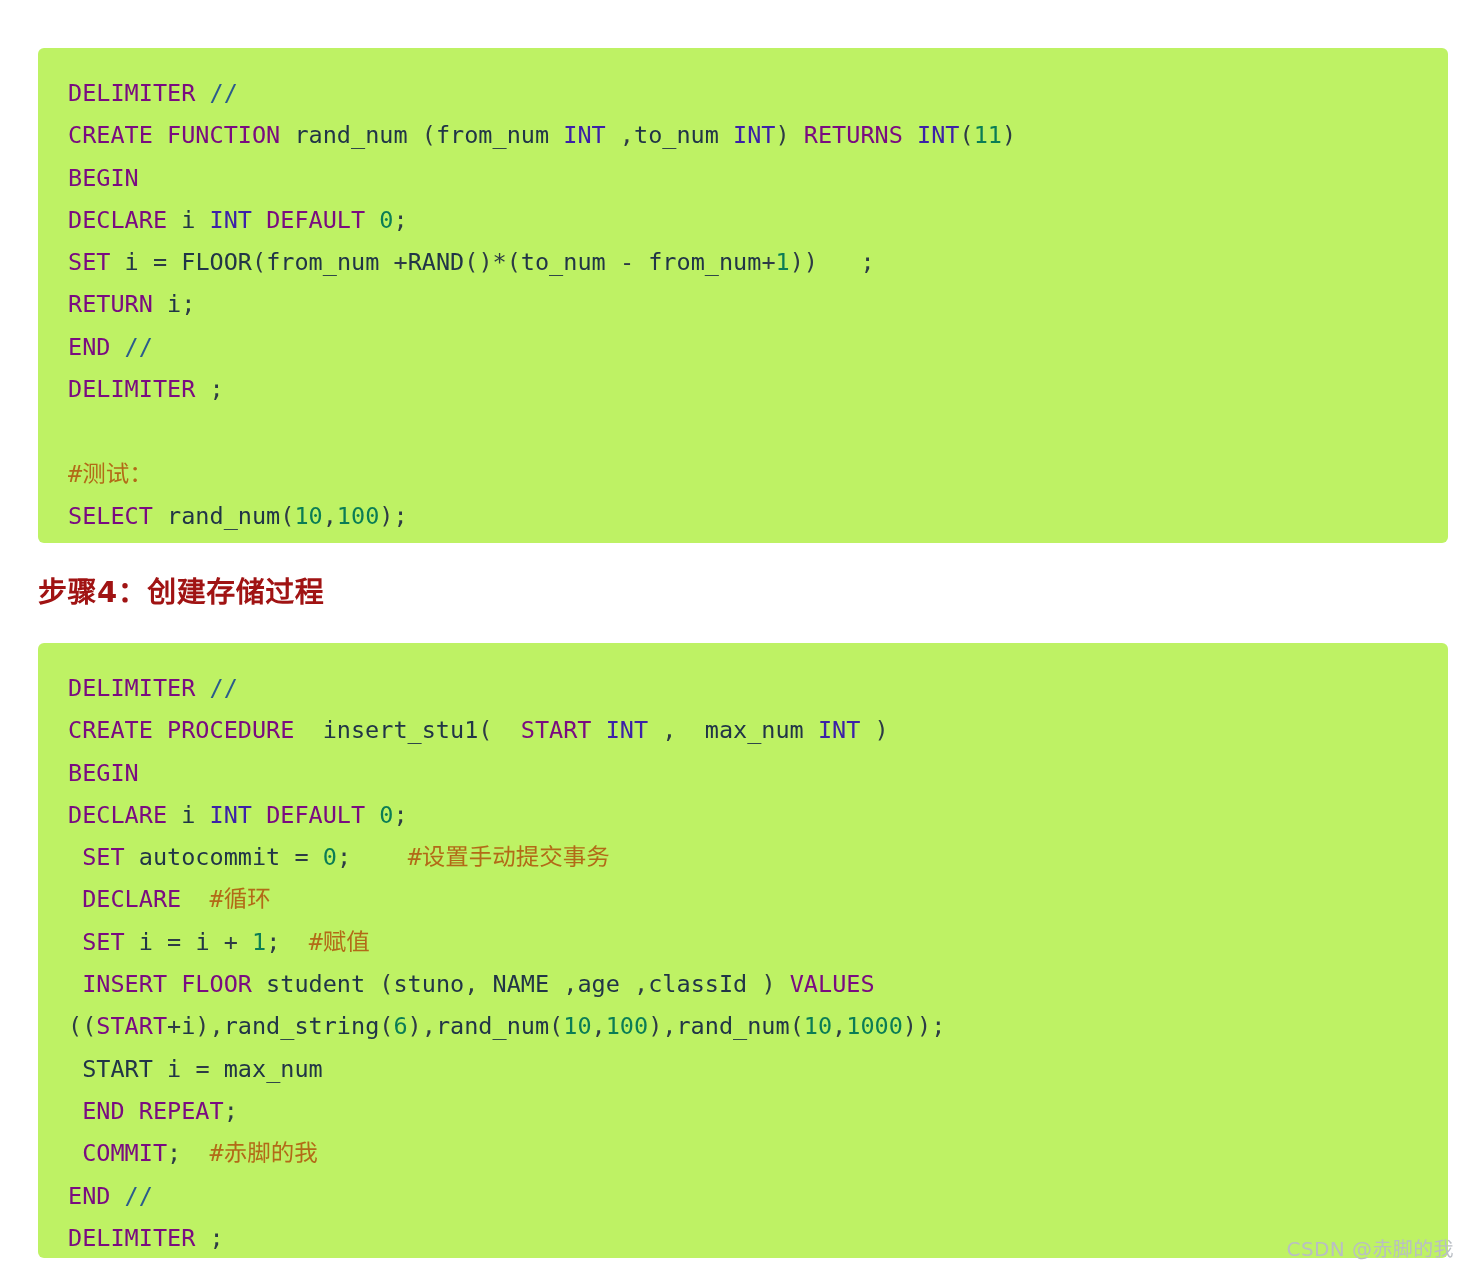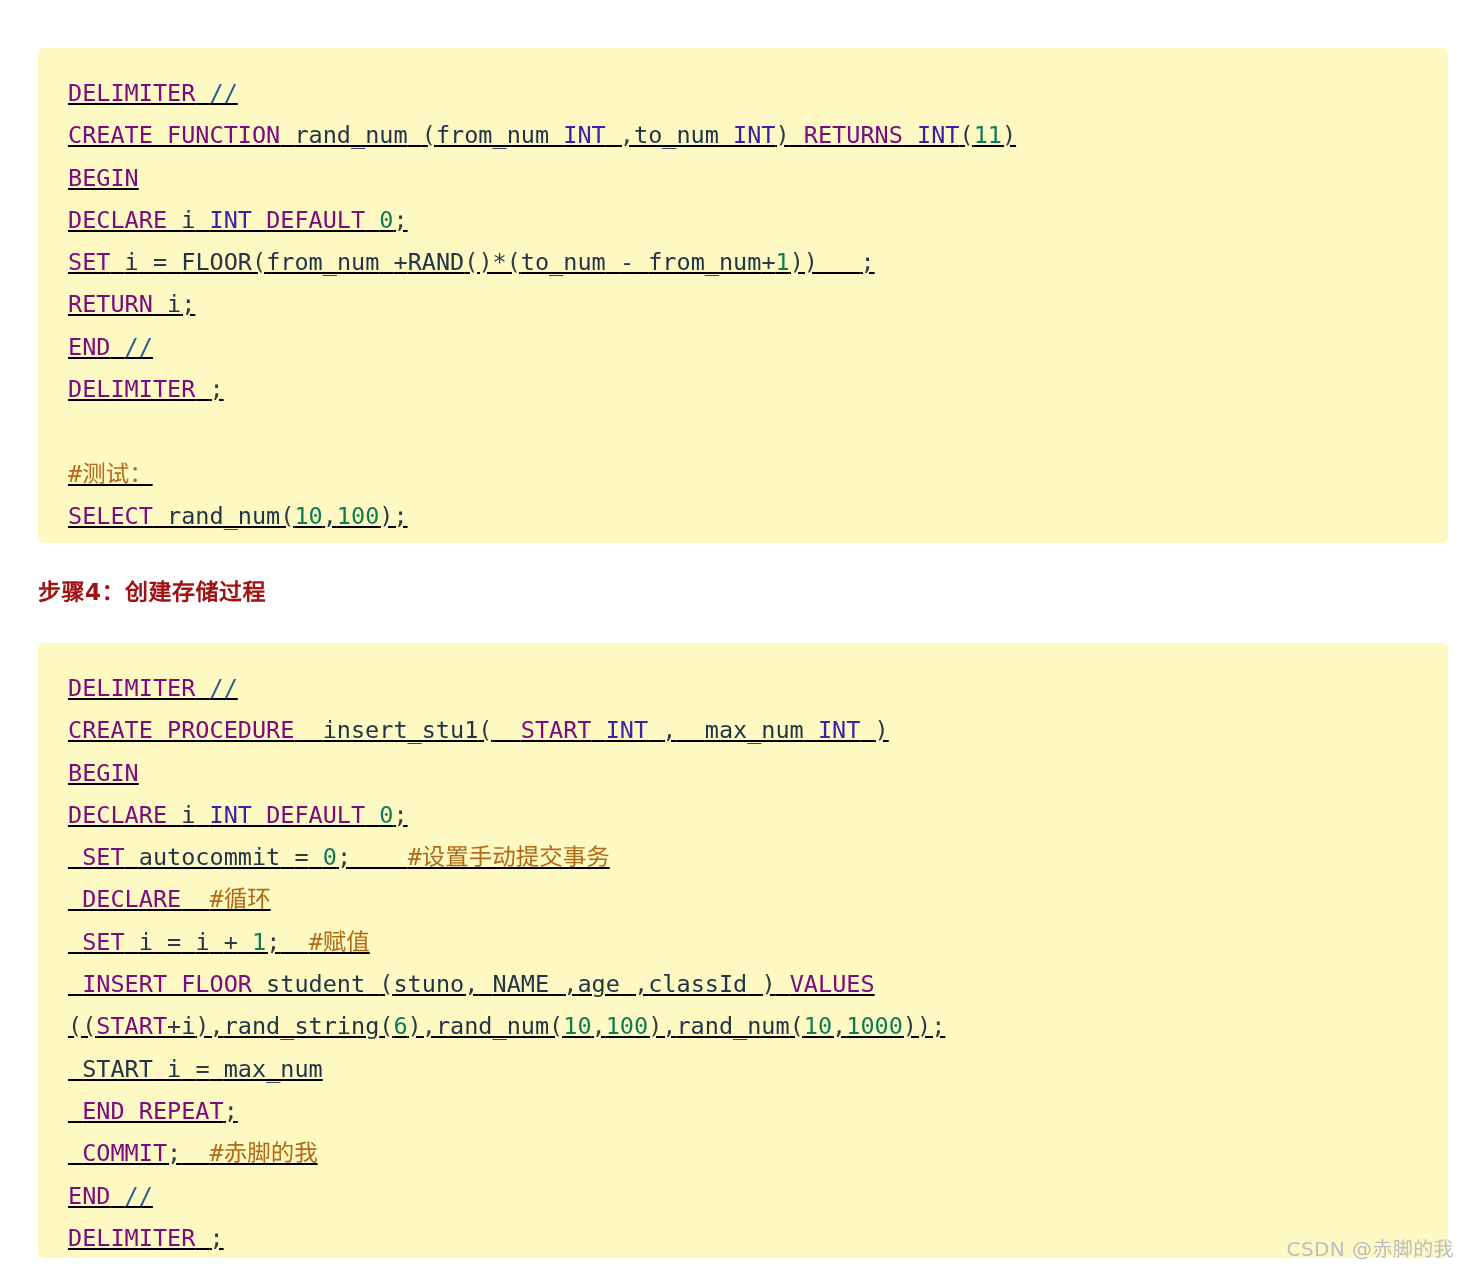--- a/index.html
+++ b/index.html
@@ -23,25 +23,24 @@
     height: 1274px;
     box-sizing: border-box;
   }
 
   
   .code-block {
     position: absolute;
     left: 38px;
     width: 1410px;
     box-sizing: border-box;
-    background: #fef9c3;
+    background: #bef264;
     border-radius: 6px;
     padding: 24px 0 22px 0;
     overflow: hidden;
-    text-decoration: underline;
   }
 
   .code-block.first { top: 48px; height: 495px; }
   .code-block.second { top: 643px; height: 615px; }
 
   pre.code {
     margin: 0;
     padding: 0 0 0 30px;
     font-family: "DejaVu Sans Mono", "Liberation Mono", monospace;
     font-size: 23.5px;
@@ -62,21 +61,21 @@
   .cmt  { color: #b26a17; }            
   .punc { color: #2d3b45; }
 
   
   .step-heading {
     position: absolute;
     left: 38px;
     top: 572px;
     margin: 0;
     font-family: "DejaVu Sans", "Liberation Sans", sans-serif;
-    font-size: 23px;
+    font-size: 29px;
     font-weight: 700;
     color: #a01313;
     letter-spacing: 0.5px;
     line-height: 40px;
   }
 
   
   .watermark {
     position: absolute;
     right: 28px;

